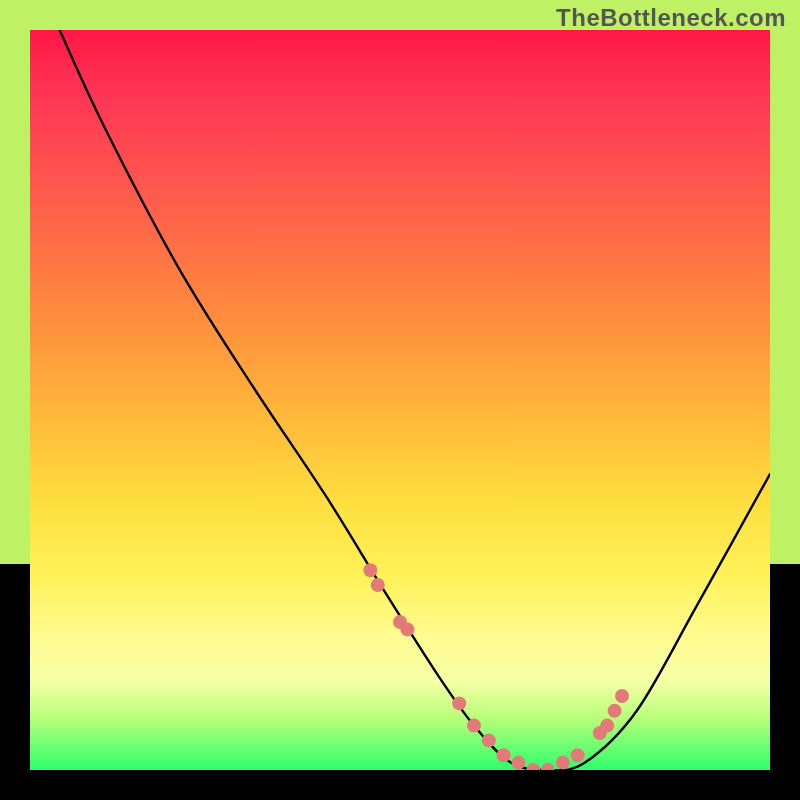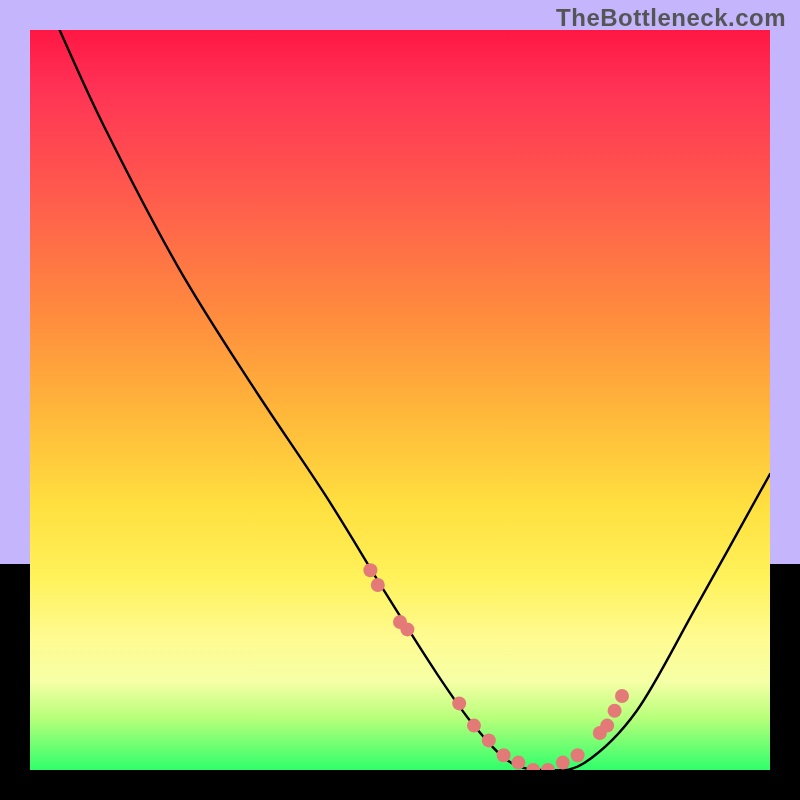--- a/index.html
+++ b/index.html
@@ -8,21 +8,21 @@
     width: 800px;
     height: 800px;
     background: #000;
     overflow: hidden;
     font-family: Arial, Helvetica, sans-serif;
   }
   .frame {
     position: relative;
     width: 800px;
     height: 564px;
-    background: #c4b5fd;
+    background: #bef264;
     text-align: center;
   }
   .watermark {
     position: absolute;
     top: 4px;
     right: 14px;
     color: #555;
     font-size: 24px;
     font-weight: 600;
     letter-spacing: 0.5px;

